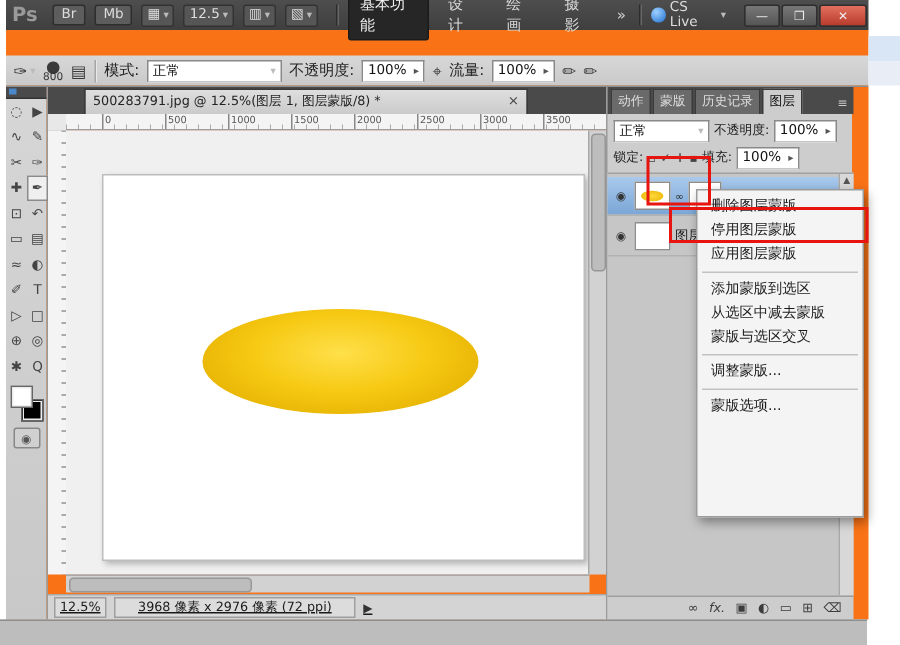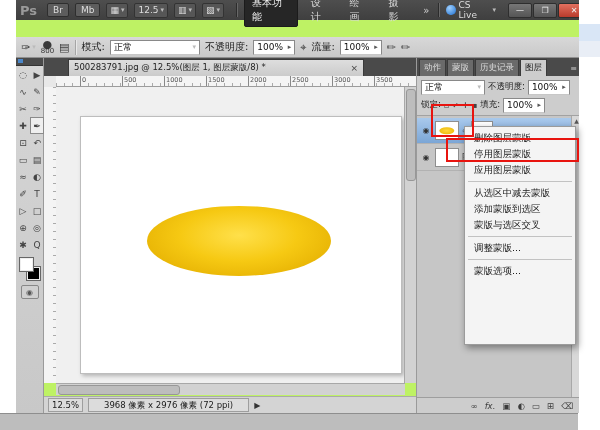--- a/index.html
+++ b/index.html
@@ -1,18 +1,18 @@
 <!DOCTYPE html>
 <html><head>
 <meta charset="utf-8">
 <style>
   html,body{margin:0;padding:0;background:#fff;}
   #stage{position:relative;width:600px;height:430px;font-family:"DejaVu Sans","Liberation Sans",sans-serif;
          font-size:11px;color:#1a1a1a;overflow:hidden;background:#fff;}
-  #app{position:absolute;left:16px;top:0;width:578px;height:413px;background:#bef264;border-right:1px solid #8a8a8a;}
+  #app{position:absolute;left:4px;top:0;width:578px;height:413px;background:#f97316;border-right:1px solid #8a8a8a;}
 
   
   .appbar{position:absolute;left:0;top:0;width:578px;height:20px;background:linear-gradient(#4e4e4e,#3f3f3f);
           display:flex;align-items:center;gap:6px;padding:0 4px;box-sizing:border-box;color:#cfcfcf;}
   .pslogo{font-weight:bold;font-size:13px;color:#9a9a9a;letter-spacing:0;margin-right:4px;}
   .chip{background:#5d5d5d;border:1px solid #2e2e2e;border-radius:2px;font-size:9px;padding:1px 5px;color:#ddd;}
   .abgroup{display:flex;align-items:center;gap:2px;background:#565656;border:1px solid #333;border-radius:2px;padding:0 3px;height:13px;font-size:9px;color:#ddd;}
   .dd{font-size:7px;color:#bbb;font-style:normal;}
   .absep{width:1px;height:14px;background:#2c2c2c;border-right:1px solid #686868;}
   .spacer{flex:1;}
@@ -76,21 +76,21 @@
           background-image:repeating-linear-gradient(180deg,#aaa 0 1px,transparent 1px 8px);background-position:right 0;background-size:3px 100%;background-repeat:no-repeat;}
   .viewport{position:absolute;left:12px;top:29px;width:349px;height:296px;background:#f0f0f0;overflow:hidden;}
   .canvas{position:absolute;left:24px;top:29px;width:320px;height:256px;background:#fff;border:1px solid #bdbdbd;
           box-shadow:2px 2px 4px rgba(0,0,0,0.25);}
   .ellipse{position:absolute;left:49.4%;top:48.4%;width:57.5%;height:27.4%;transform:translate(-50%,-50%);
            border-radius:50%;background:radial-gradient(ellipse at 50% 42%,#ffe04a 0%,#f6c913 45%,#e9b606 75%,#d9a600 100%);}
   .vscroll{position:absolute;right:0;top:29px;width:11px;height:296px;background:#d2d2d2;border-left:1px solid #a8a8a8;}
   .vthumb{position:absolute;left:1px;top:2px;width:8px;height:90px;background:#bdbdbd;border:1px solid #979797;border-radius:3px;}
   .hscroll{position:absolute;left:12px;top:325px;width:349px;height:11px;background:#d2d2d2;border-top:1px solid #a8a8a8;}
   .hthumb{position:absolute;left:2px;top:1px;width:120px;height:8px;background:#bdbdbd;border:1px solid #979797;border-radius:3px;}
-  .statusbar{position:absolute;left:0;top:338px;width:372px;height:17px;background:#d4d4d4;display:flex;align-items:center;gap:5px;padding:0 4px;box-sizing:border-box;border-top:1px solid #aaa;}
+  .statusbar{position:absolute;left:0;top:338px;width:372px;height:17px;background:#d4d4d4;display:flex;align-items:center;gap:5px;padding:0 4px;box-sizing:border-box;border-top:1px solid #aaa;text-decoration:underline;}
   .st-zoom{background:#dcdcdc;border:1px solid #9e9e9e;font-size:8.5px;padding:0 3px;height:12px;line-height:12px;}
   .st-info{background:#dcdcdc;border:1px solid #9e9e9e;font-size:8.5px;padding:0 15px;height:12px;line-height:12px;white-space:nowrap;}
   .st-play{font-size:8px;color:#333;}
 
   
   .dock{position:absolute;left:400px;top:58px;width:164px;height:355px;background:#cdcdcd;border-left:1px solid #9a9a9a;box-sizing:border-box;}
   .dockhead{position:absolute;left:0;top:0;width:164px;height:18px;background:#4a4a4a;display:flex;align-items:flex-end;padding-left:2px;box-sizing:border-box;justify-content:center;}
   .ptab{font-size:8.5px;color:#ddd;background:#6a6a6a;border:1px solid #3a3a3a;border-bottom:none;padding:2px 4px;margin-right:1px;white-space:nowrap;}
   .ptab.active{background:#cdcdcd;color:#111;}
   .collapse{margin-left:auto;color:#ccc;font-size:8px;padding:0 4px 3px 0;}
@@ -367,22 +367,22 @@
    <div class="band1"></div>
    <div class="band2"></div>
  </div>
 
  <div class="ctxmenu">
 
  <div class="mi">删除图层蒙版</div>
       <div class="mi">停用图层蒙版</div>
       <div class="mi">应用图层蒙版</div>
       <div class="mi msep"></div>
+      <div class="mi">添加蒙版到选区</div>
       <div class="mi">从选区中减去蒙版</div>
-      <div class="mi">添加蒙版到选区</div>
       <div class="mi">蒙版与选区交叉</div>
       <div class="mi msep"></div>
       <div class="mi">调整蒙版...</div>
       <div class="mi msep"></div>
       <div class="mi">蒙版选项...</div>
     </div>
 
  <div class="redbox rb1"></div>
  <div class="redbox rb2"></div>
 </div>

